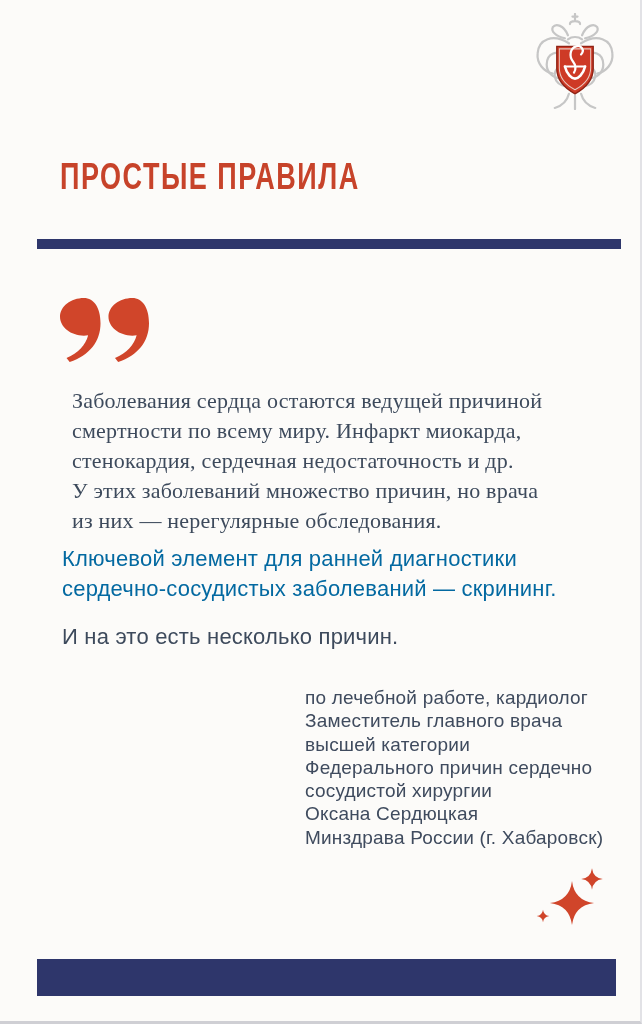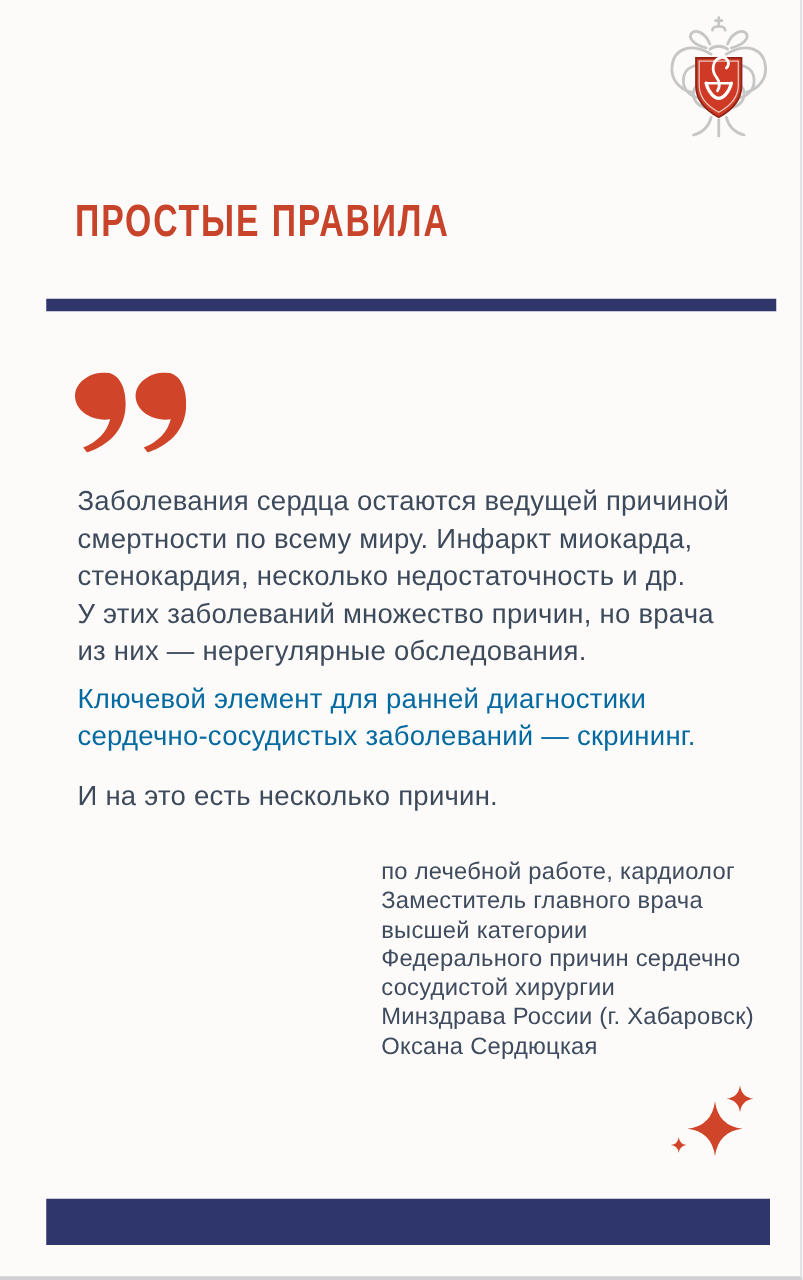--- a/index.html
+++ b/index.html
@@ -15,21 +15,21 @@
   .title {
     position:absolute; left:60px; top:156px;
     font-size:36px; font-weight:bold; letter-spacing:2px;
     color:#c7432a; white-space:nowrap;
     transform:scaleX(0.75); transform-origin:0 50%;
   }
   .bar-top { position:absolute; left:37px; top:239px; width:584px; height:10px; background:#2e366b; }
   .quote-mark { position:absolute; left:60px; top:298px; width:89px; height:64px; }
   .body-text { position:absolute; color:#3d4a5c; font-size:22px; line-height:30px; letter-spacing:0.2px; }
   .body-text div { white-space:nowrap; }
-  .p1 { left:62px; top:386px; }
+  .p1 { left:72px; top:386px;font-family:Liberation Serif, serif; }
   .highlight { left:62px; top:544px; color:#0369a1; }
   .closing { left:62px; top:622px; }
   .attribution {
     position:absolute; left:305px; top:686px;
     color:#3f4b5e; font-size:19px; line-height:23.3px; letter-spacing:0.2px;
   }
   .attribution div { white-space:nowrap; }
   .sparkles { position:absolute; left:530px; top:858px; width:90px; height:78px; }
   .bar-bottom { position:absolute; left:37px; top:959px; width:579px; height:37px; background:#2e366b; }
 </style>
@@ -79,40 +79,40 @@
       <path fill="#d0452a" d="M33,0 C15,0 0,14.8 0,33 C0,51.2 15,66 33,66 C35,66 37,65.8 38.9,65.4
         C35.3,83 25.2,96.8 9,105 L13.4,112 C41,100 56,76 56,44 C56,17 47,0 33,0 Z"></path>
       <path fill="#d0452a" transform="translate(67,0)" d="M33,0 C15,0 0,14.8 0,33 C0,51.2 15,66 33,66
         C35,66 37,65.8 38.9,65.4 C35.3,83 25.2,96.8 9,105 L13.4,112 C41,100 56,76 56,44 C56,17 47,0 33,0 Z"></path>
     </svg>
   </div>
 
   <div class="body-text p1">
     <div>Заболевания сердца остаются ведущей причиной</div>
     <div>смертности по всему миру. Инфаркт миокарда,</div>
-    <div>стенокардия, несколько недостаточность и др.</div>
+    <div>стенокардия, сердечная недостаточность и др.</div>
     <div>У этих заболеваний множество причин, но врача</div>
     <div>из них — нерегулярные обследования.</div>
   </div>
 
   <div class="body-text highlight">
     <div>Ключевой элемент для ранней диагностики</div>
     <div>сердечно-сосудистых заболеваний — скрининг.</div>
   </div>
 
   <div class="body-text closing">И на это есть несколько причин.</div>
 
   <div class="attribution">
     <div>по лечебной работе, кардиолог</div>
     <div>Заместитель главного врача</div>
     <div>высшей категории</div>
     <div>Федерального причин сердечно</div>
     <div>сосудистой хирургии</div>
+    <div>Оксана Сердюцкая</div>
     <div>Минздрава России (г. Хабаровск)</div>
-    <div>Оксана Сердюцкая</div>
   </div>
 
   <div class="sparkles">
     <svg viewBox="0 0 90 75" width="90" height="75" aria-hidden="true">
       <g fill="#d0452a">
         <path transform="translate(42,45) scale(0.49)" d="M0,-45 Q5,-5 45,0 Q5,5 0,45 Q-5,5 -45,0 Q-5,-5 0,-45 Z"></path>
         <path transform="translate(62,21) scale(0.24)" d="M0,-45 Q5,-5 45,0 Q5,5 0,45 Q-5,5 -45,0 Q-5,-5 0,-45 Z"></path>
         <path transform="translate(13,58) scale(0.14)" d="M0,-45 Q5,-5 45,0 Q5,5 0,45 Q-5,5 -45,0 Q-5,-5 0,-45 Z"></path>
       </g>
     </svg>

